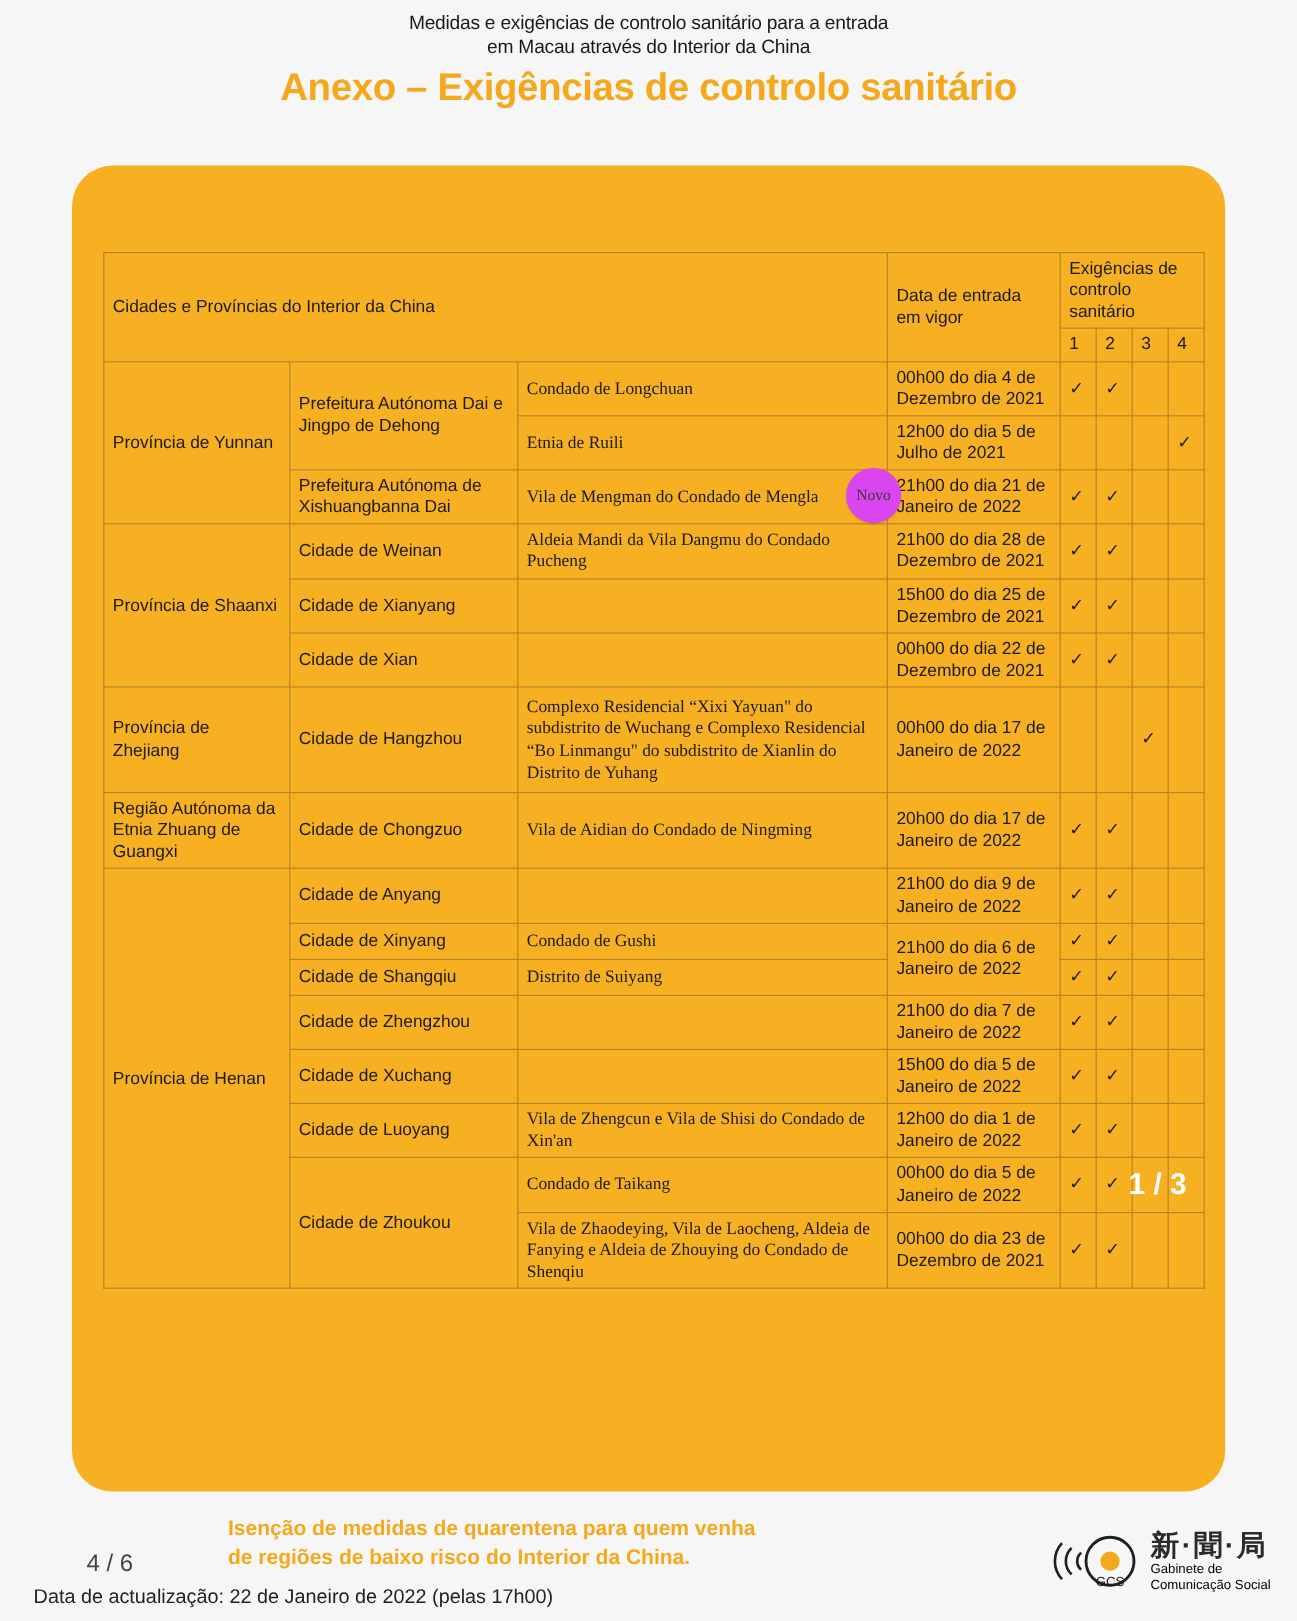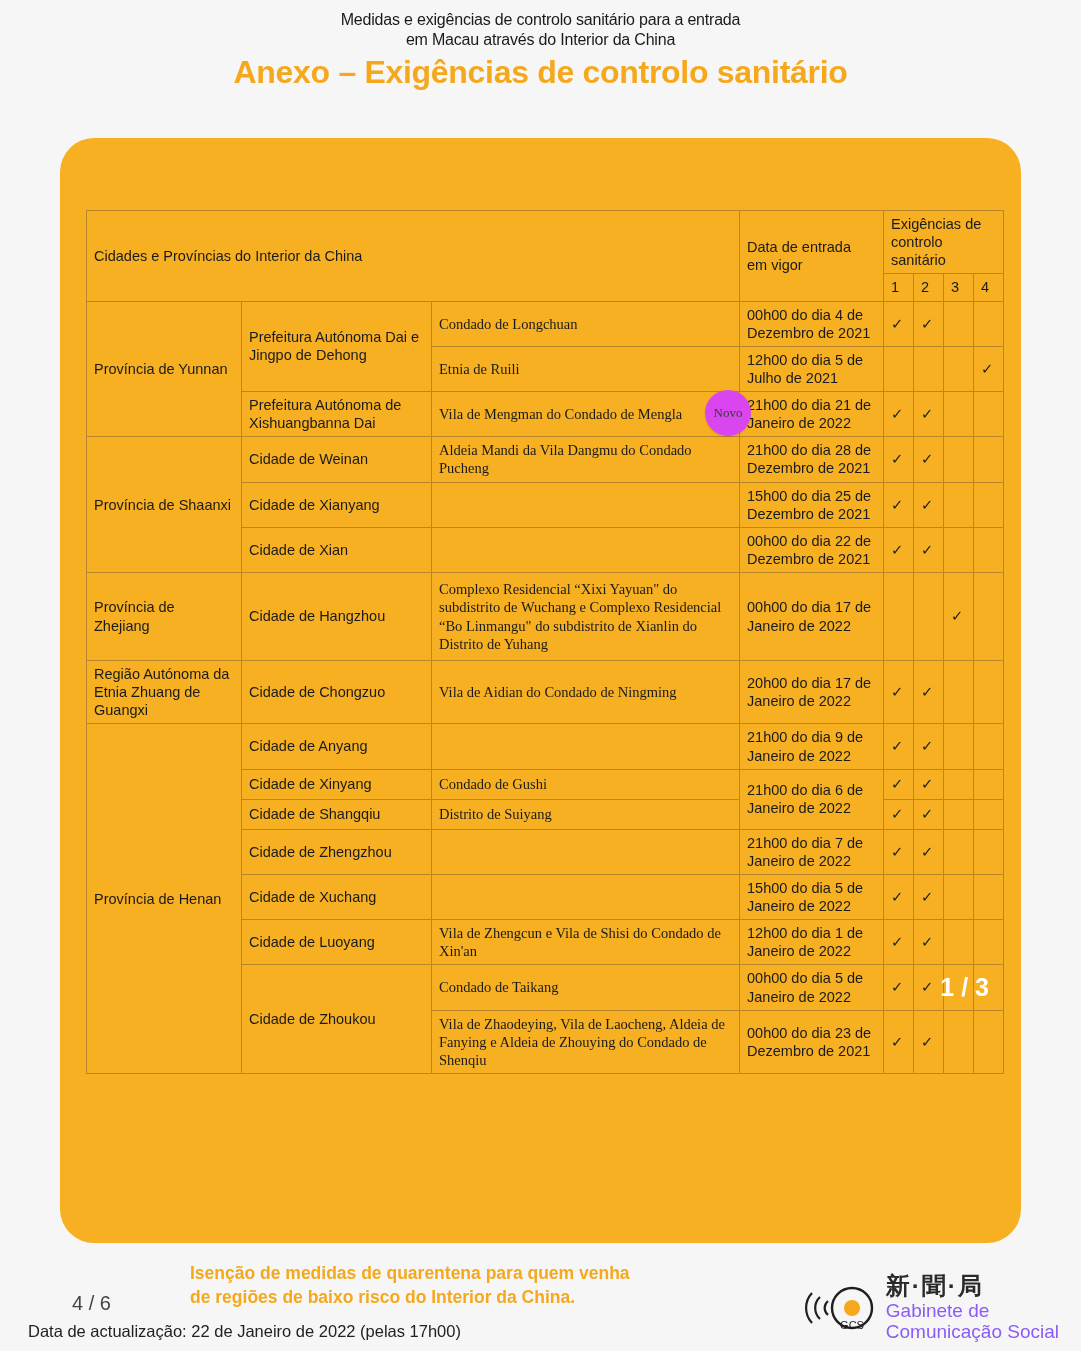--- a/index.html
+++ b/index.html
@@ -159,22 +159,22 @@
     color: #8a6a10;
     line-height: 1.15;
   }
   .logo-cn {
     font-size: 24px;
     font-weight: bold;
     color: #2a2a2a;
     letter-spacing: 2px;
   }
   .logo-pt {
-    font-size: 19px;
-    color: #8b5cf6;
+    font-size: 11px;
+    color: #000000;
   }
 </style>
 </head>
 <body>
 
 <div class="header">
   <div class="title-main">
     <span>Medidas e exigências de controlo sanitário para a entrada</span><br>
     <span>em Macau através do Interior da China</span>
   </div>

